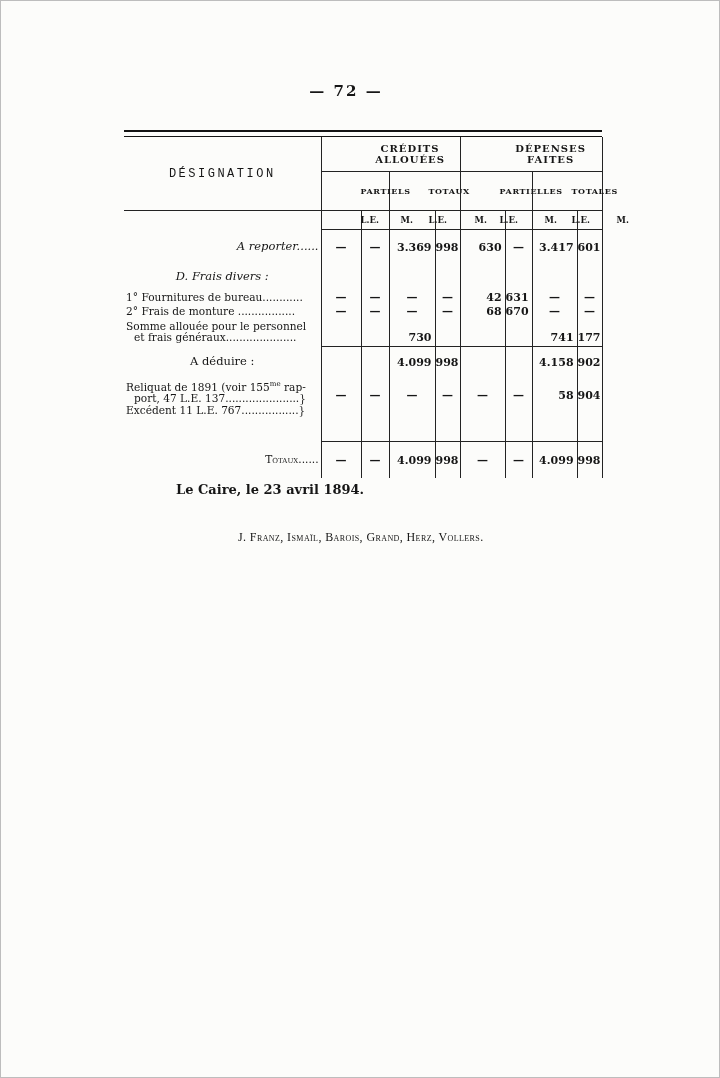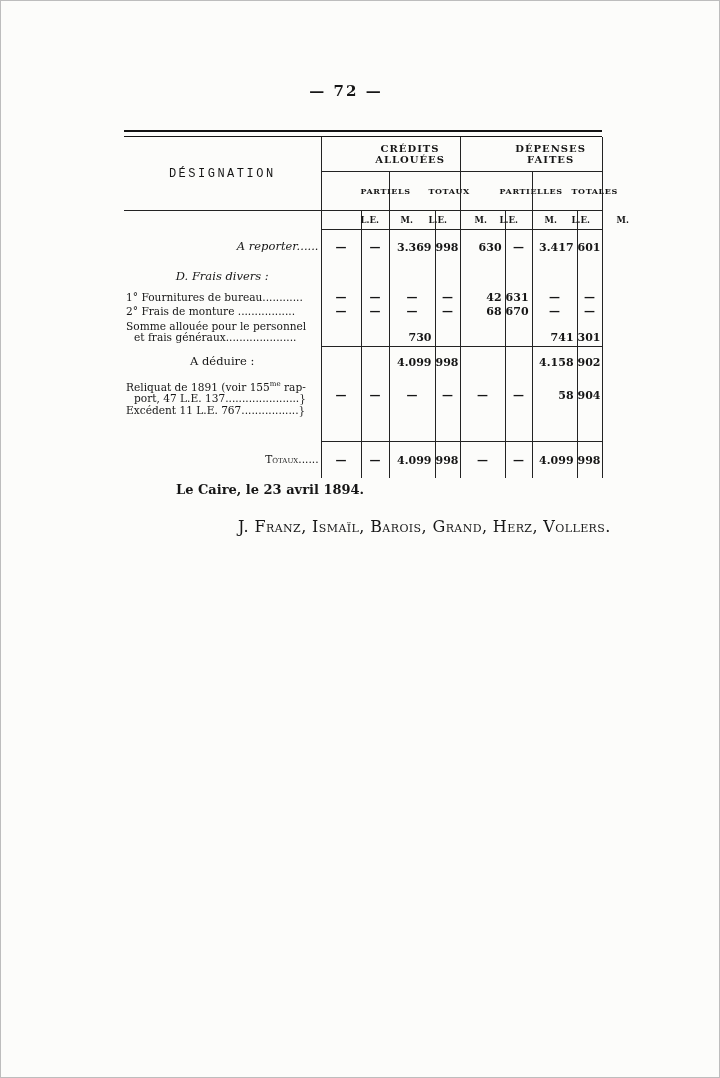--- a/index.html
+++ b/index.html
@@ -61,22 +61,22 @@
   .r6 td { height: 52px; }
   .r6 td.lbl { vertical-align: top; padding-top: 2px; }
   .r6 td.cell { vertical-align: top; padding-top: 12px; }
   .r7 td { height: 36px; }
 
   .dateline {
     position: absolute; left: 176px; top: 482px;
     font-size: 13px; font-weight: bold;
   }
   .signatures {
-    position: absolute; left: 238px; top: 517px;
-    font-size: 16px; font-variant: small-caps; letter-spacing: 0.4px;
+    position: absolute; left: 238px; top: 530px;
+    font-size: 12px; font-variant: small-caps; letter-spacing: 0.4px; font-family: Liberation Serif, serif;
   }
 </style>
 </head>
 <body>
 
 <div class="frame"></div>
 
 <div class="page-number">— 72 —</div>
 
 <div class="table-wrap">
@@ -167,21 +167,21 @@
           <div>Somme allouée pour le personnel</div>
           <div class="indent">et frais généraux.....................</div>
         </td>
         <td class="cell bl rule-b"></td>
         <td class="cell bl rule-b"></td>
         <td class="cell bl rule-b">730</td>
         <td class="cell bl rule-b"></td>
         <td class="cell bl rule-b"></td>
         <td class="cell bl rule-b"></td>
         <td class="cell bl rule-b">741</td>
-        <td class="cell bl br rule-b">301</td>
+        <td class="cell bl br rule-b">177</td>
       </tr>
       <tr class="r5">
         <td class="lbl big ct">A déduire :</td>
         <td class="cell bl"></td>
         <td class="cell bl"></td>
         <td class="cell bl">4.099</td>
         <td class="cell bl">998</td>
         <td class="cell bl"></td>
         <td class="cell bl"></td>
         <td class="cell bl">4.158</td>

